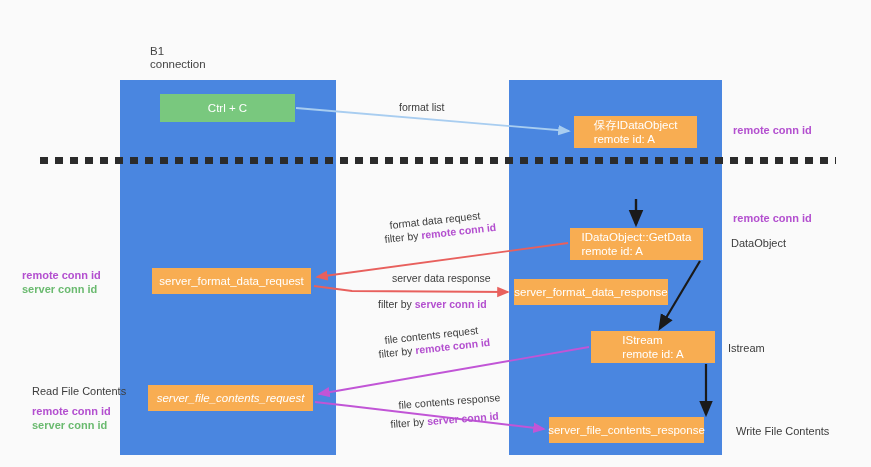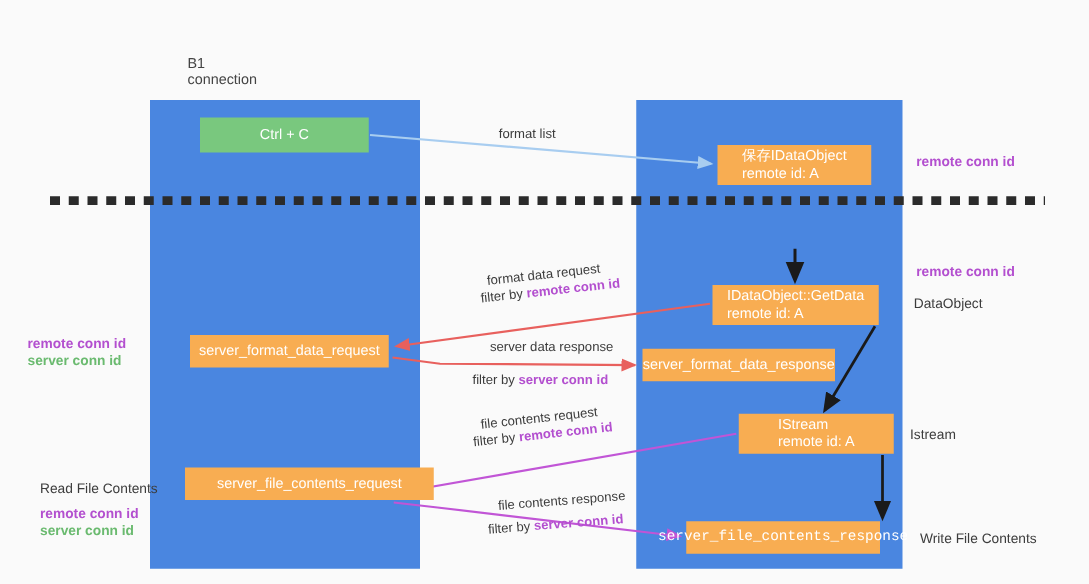--- a/index.html
+++ b/index.html
@@ -39,22 +39,22 @@
   .node.green{background:#79c87e;}
   .node.orange{background:#f8ad52;}
 
   #n-ctrlc{left:160px;top:94px;width:135px;height:28px;}
   #n-idataobject{left:574px;top:116px;width:123px;height:32px;}
   #n-ctrlv{left:581px;top:172px;width:110px;height:26px;}
   #n-getdata{left:570px;top:228px;width:133px;height:32px;}
   #n-fmtreq{left:152px;top:268px;width:159px;height:26px;}
   #n-fmtresp{left:514px;top:279px;width:154px;height:26px;}
   #n-istream{left:591px;top:331px;width:124px;height:32px;}
-  #n-filereq{left:148px;top:374px;width:199px;height:26px;}
-  #n-fileresp{left:549px;top:417px;width:155px;height:26px;font-family:Liberation Mono, monospace;}
+  #n-filereq{left:148px;top:385px;width:165px;height:26px;font-style:italic;}
+  #n-fileresp{left:549px;top:417px;width:155px;height:26px;}
 
   .side-label{
     position:absolute;font-size:11px;line-height:14px;color:#3c3c3c;
   }
   .conn-remote{color:#b34fcf;font-weight:bold;}
   .conn-server{color:#6aba6f;font-weight:bold;}
   .conn-server-alt{color:#b34fcf;font-weight:bold;}
 
   #lbl-r1{left:733px;top:123px;}
   #lbl-r2{left:733px;top:211px;}

